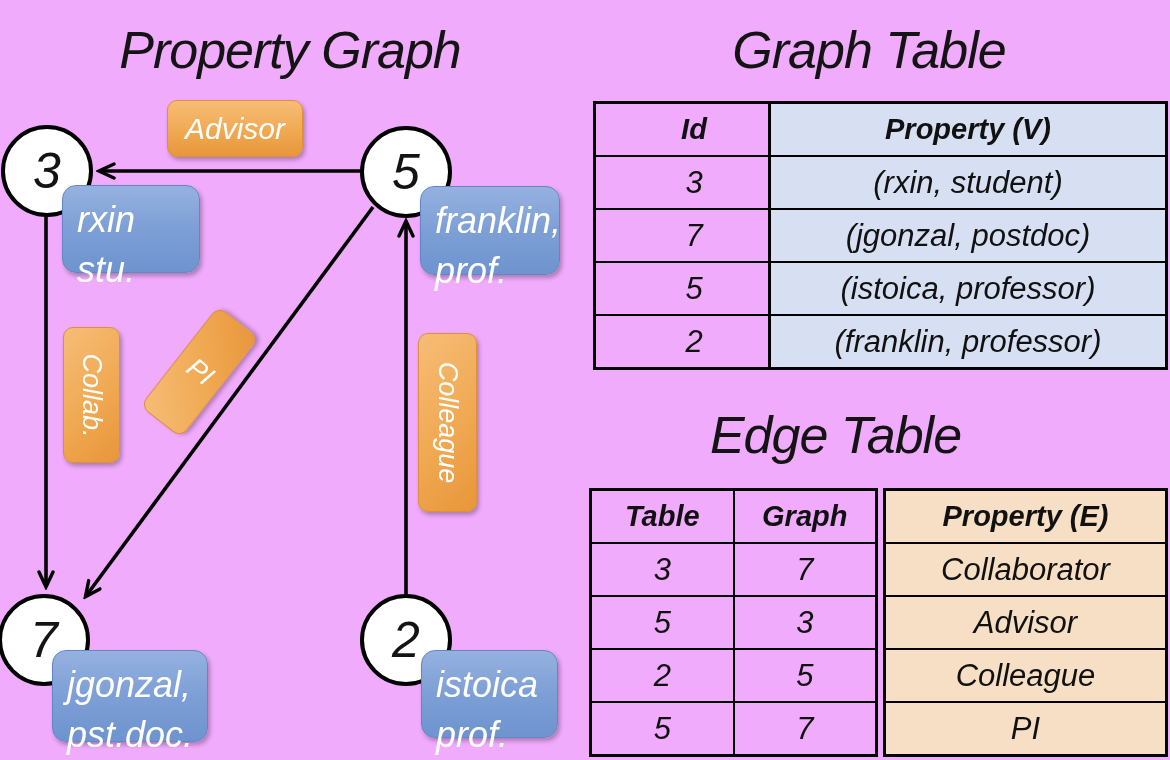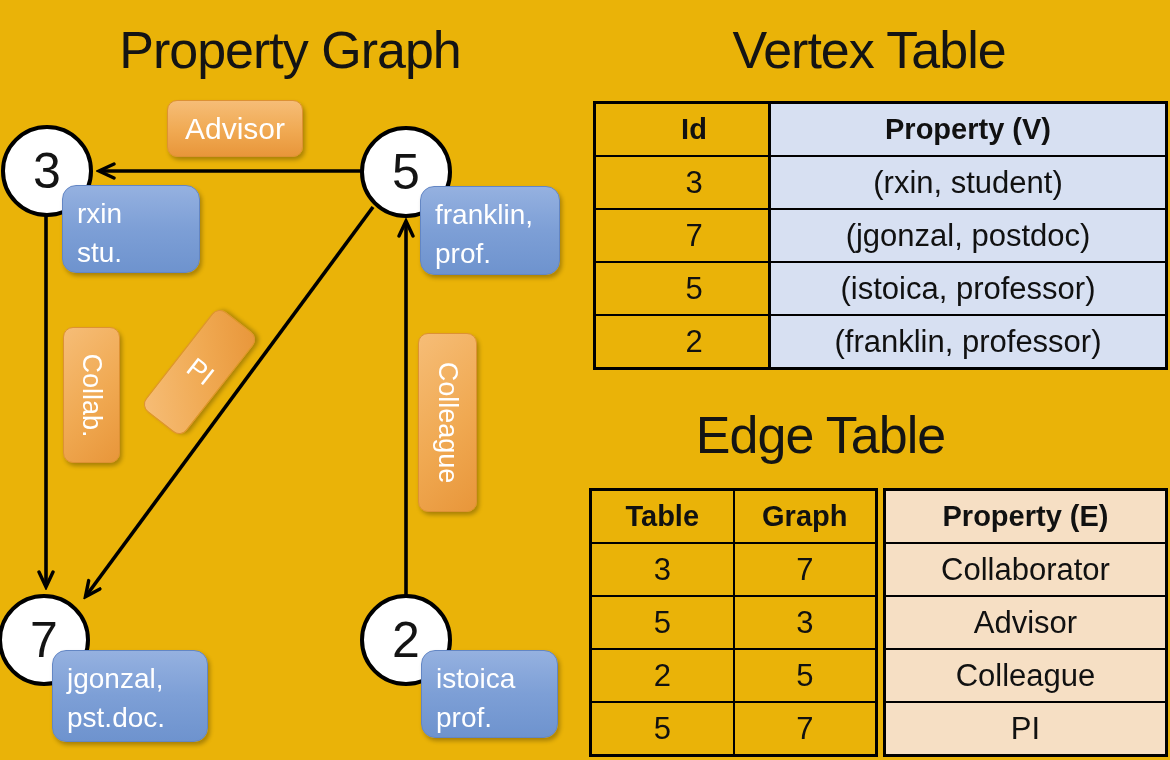--- a/index.html
+++ b/index.html
@@ -1,18 +1,18 @@
 <!DOCTYPE html>
 <html><head>
 <meta charset="utf-8">
 <style>
   html,body{margin:0;padding:0;background:#ffffff;}
   #canvas{
-    position:relative;width:1170px;height:760px;background:#eab308;overflow:hidden;
-    font-family:"Liberation Sans",sans-serif;color:#111;
+    position:relative;width:1170px;height:760px;background:#f0abfc;overflow:hidden;
+    font-family:"Liberation Sans",sans-serif;color:#111;font-style:italic;
   }
   .abs{position:absolute;}
   .section-title{
     font-size:52px;letter-spacing:-1px;color:#141414;text-align:center;white-space:nowrap;
   }
   
   .node-num{
     width:70px;height:60px;line-height:60px;text-align:center;
     font-size:50px;color:#141414;
   }
@@ -25,21 +25,21 @@
     box-sizing:border-box;
   }
   .obox.vert{background:linear-gradient(135deg,#f6bd77 0%,#f0a952 55%,#e8963a 100%);}
   .obox .vtext{transform:rotate(90deg);white-space:nowrap;font-size:27px;}
   .obox .htext{font-size:30px;white-space:nowrap;}
   
   .bbox{
     background:linear-gradient(180deg,#95b1e0 0%,#7d9fd6 50%,#6e93ce 100%);
     border:1px solid #6386c4;border-radius:14px;
     box-shadow:2px 3px 4px rgba(0,0,0,0.28);
-    color:#fff;font-size:28px;line-height:1.38;
+    color:#fff;font-size:36px;line-height:1.38;
     padding:9px 8px 0 14px;box-sizing:border-box;
   }
   
   table.dt{border-collapse:collapse;table-layout:fixed;}
   table.dt th,table.dt td{
     border:2px solid #000;text-align:center;vertical-align:middle;
     height:51px;padding:0;overflow:hidden;white-space:nowrap;
   }
   table.dt{border:3px solid #000;}
   table.dt th{font-size:29px;font-weight:bold;}
@@ -104,21 +104,21 @@
   </div>
   <div class="abs bbox" style="left:52px;top:650px;width:156px;height:92px;">
     <div>jgonzal,</div>
     <div>pst.doc.</div>
   </div>
   <div class="abs bbox" style="left:421px;top:650px;width:137px;height:88px;">
     <div>istoica</div>
     <div>prof.</div>
   </div>
 
-  <div class="abs section-title" style="left:593px;top:20px;width:552px;">Vertex Table</div>
+  <div class="abs section-title" style="left:593px;top:20px;width:552px;">Graph Table</div>
 
   <table class="dt abs" style="left:593px;top:101px;width:202px;border-radius:26px;">
     <tbody>
         <tr>
           <th>Id</th>
         </tr>
     <tr>
           <td>3</td>
         </tr>
     <tr>
@@ -146,21 +146,21 @@
         </tr>
     <tr>
           <td class="vfill">(istoica, professor)</td>
         </tr>
     <tr>
           <td class="vfill">(franklin, professor)</td>
         </tr>
   </tbody>
     </table>
 
-  <div class="abs section-title" style="left:578px;top:405px;width:485px;">Edge Table</div>
+  <div class="abs section-title" style="left:593px;top:405px;width:485px;">Edge Table</div>
 
   <table class="dt abs" style="left:589px;top:488px;width:289px;">
     <tbody>
         <tr>
       <th>Table</th>
       <th>Graph</th>
     </tr>
     <tr>
       <td>3</td>
       <td>7</td>

